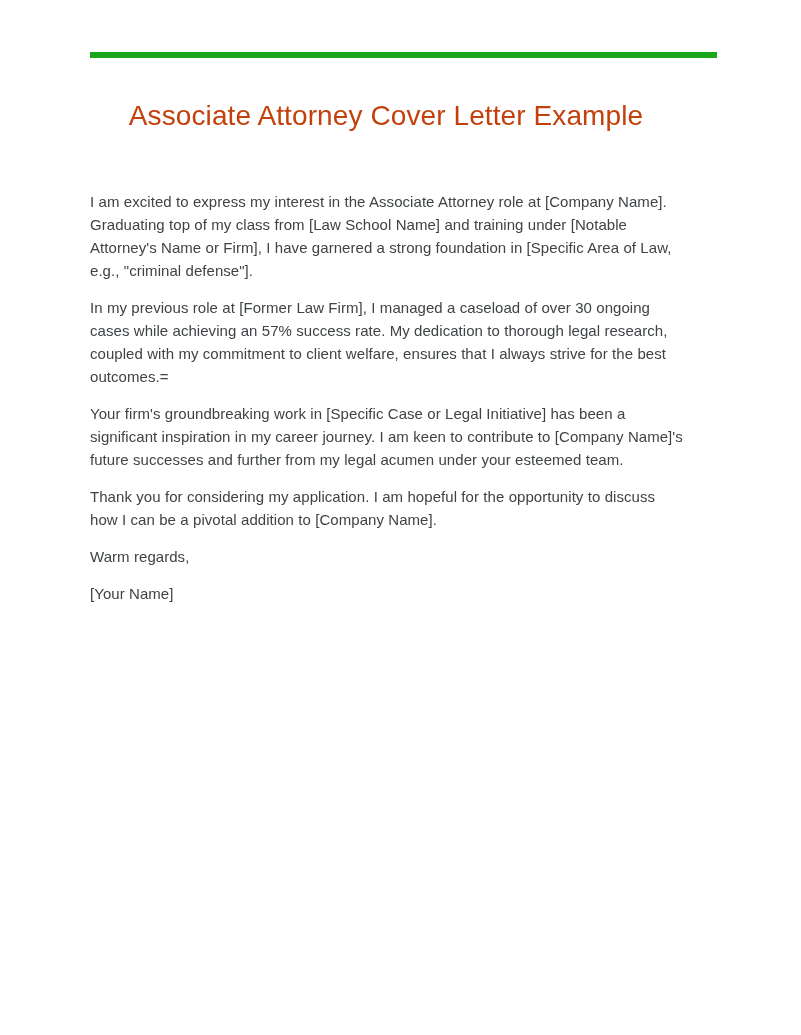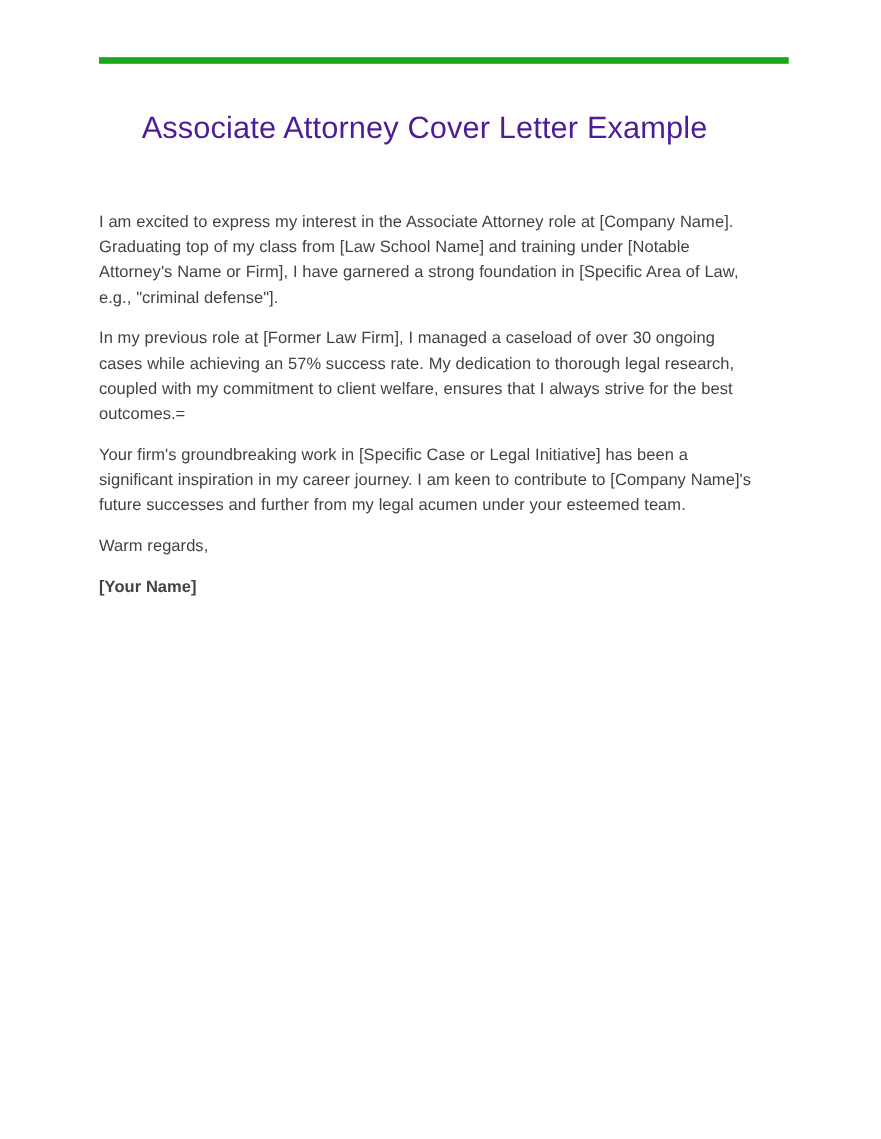--- a/index.html
+++ b/index.html
@@ -35,21 +35,21 @@
   .doc-title {
     position: absolute;
     left: 90px;
     top: 96px;
     width: 592px;
     margin: 0;
     text-align: center;
     font-size: 28px;
     font-weight: 400;
     line-height: 40px;
-    color: #4c1d95;
+    color: #c2410c;
     letter-spacing: 0.1px;
   }
 
   .letter-body {
     position: absolute;
     left: 90px;
     top: 190px;
     width: 594px;
   }
 
@@ -58,33 +58,33 @@
     font-size: 15px;
     line-height: 23px;
     color: #3f4346;
     letter-spacing: 0.05px;
     text-align: left;
     word-spacing: 0.1px;
   }
 
   .letter-body p:last-child {
     margin-bottom: 16px;
-    font-weight: bold;
   }
 </style>
 </head>
 <body>
 
 <div class="page">
 
   <div class="accent-bar"></div>
 
   <h1 class="doc-title">Associate Attorney Cover Letter Example</h1>
 
   <div class="letter-body">
     <p>I am excited to express my interest in the Associate Attorney role at [Company Name]. Graduating top of my class from [Law School Name] and training under [Notable Attorney's Name or Firm], I have garnered a strong foundation in [Specific Area of Law, e.g., "criminal defense"].</p>
     <p>In my previous role at [Former Law Firm], I managed a caseload of over 30 ongoing cases while achieving an 57% success rate. My dedication to thorough legal research, coupled with my commitment to client welfare, ensures that I always strive for the best outcomes.=</p>
     <p>Your firm's groundbreaking work in [Specific Case or Legal Initiative] has been a significant inspiration in my career journey. I am keen to contribute to [Company Name]'s future successes and further from my legal acumen under your esteemed team.</p>
+    <p>Thank you for considering my application. I am hopeful for the opportunity to discuss how I can be a pivotal addition to [Company Name].</p>
     <p>Warm regards,</p>
     <p>[Your Name]</p>
   </div>
 
 </div>
 
 </body></html>

